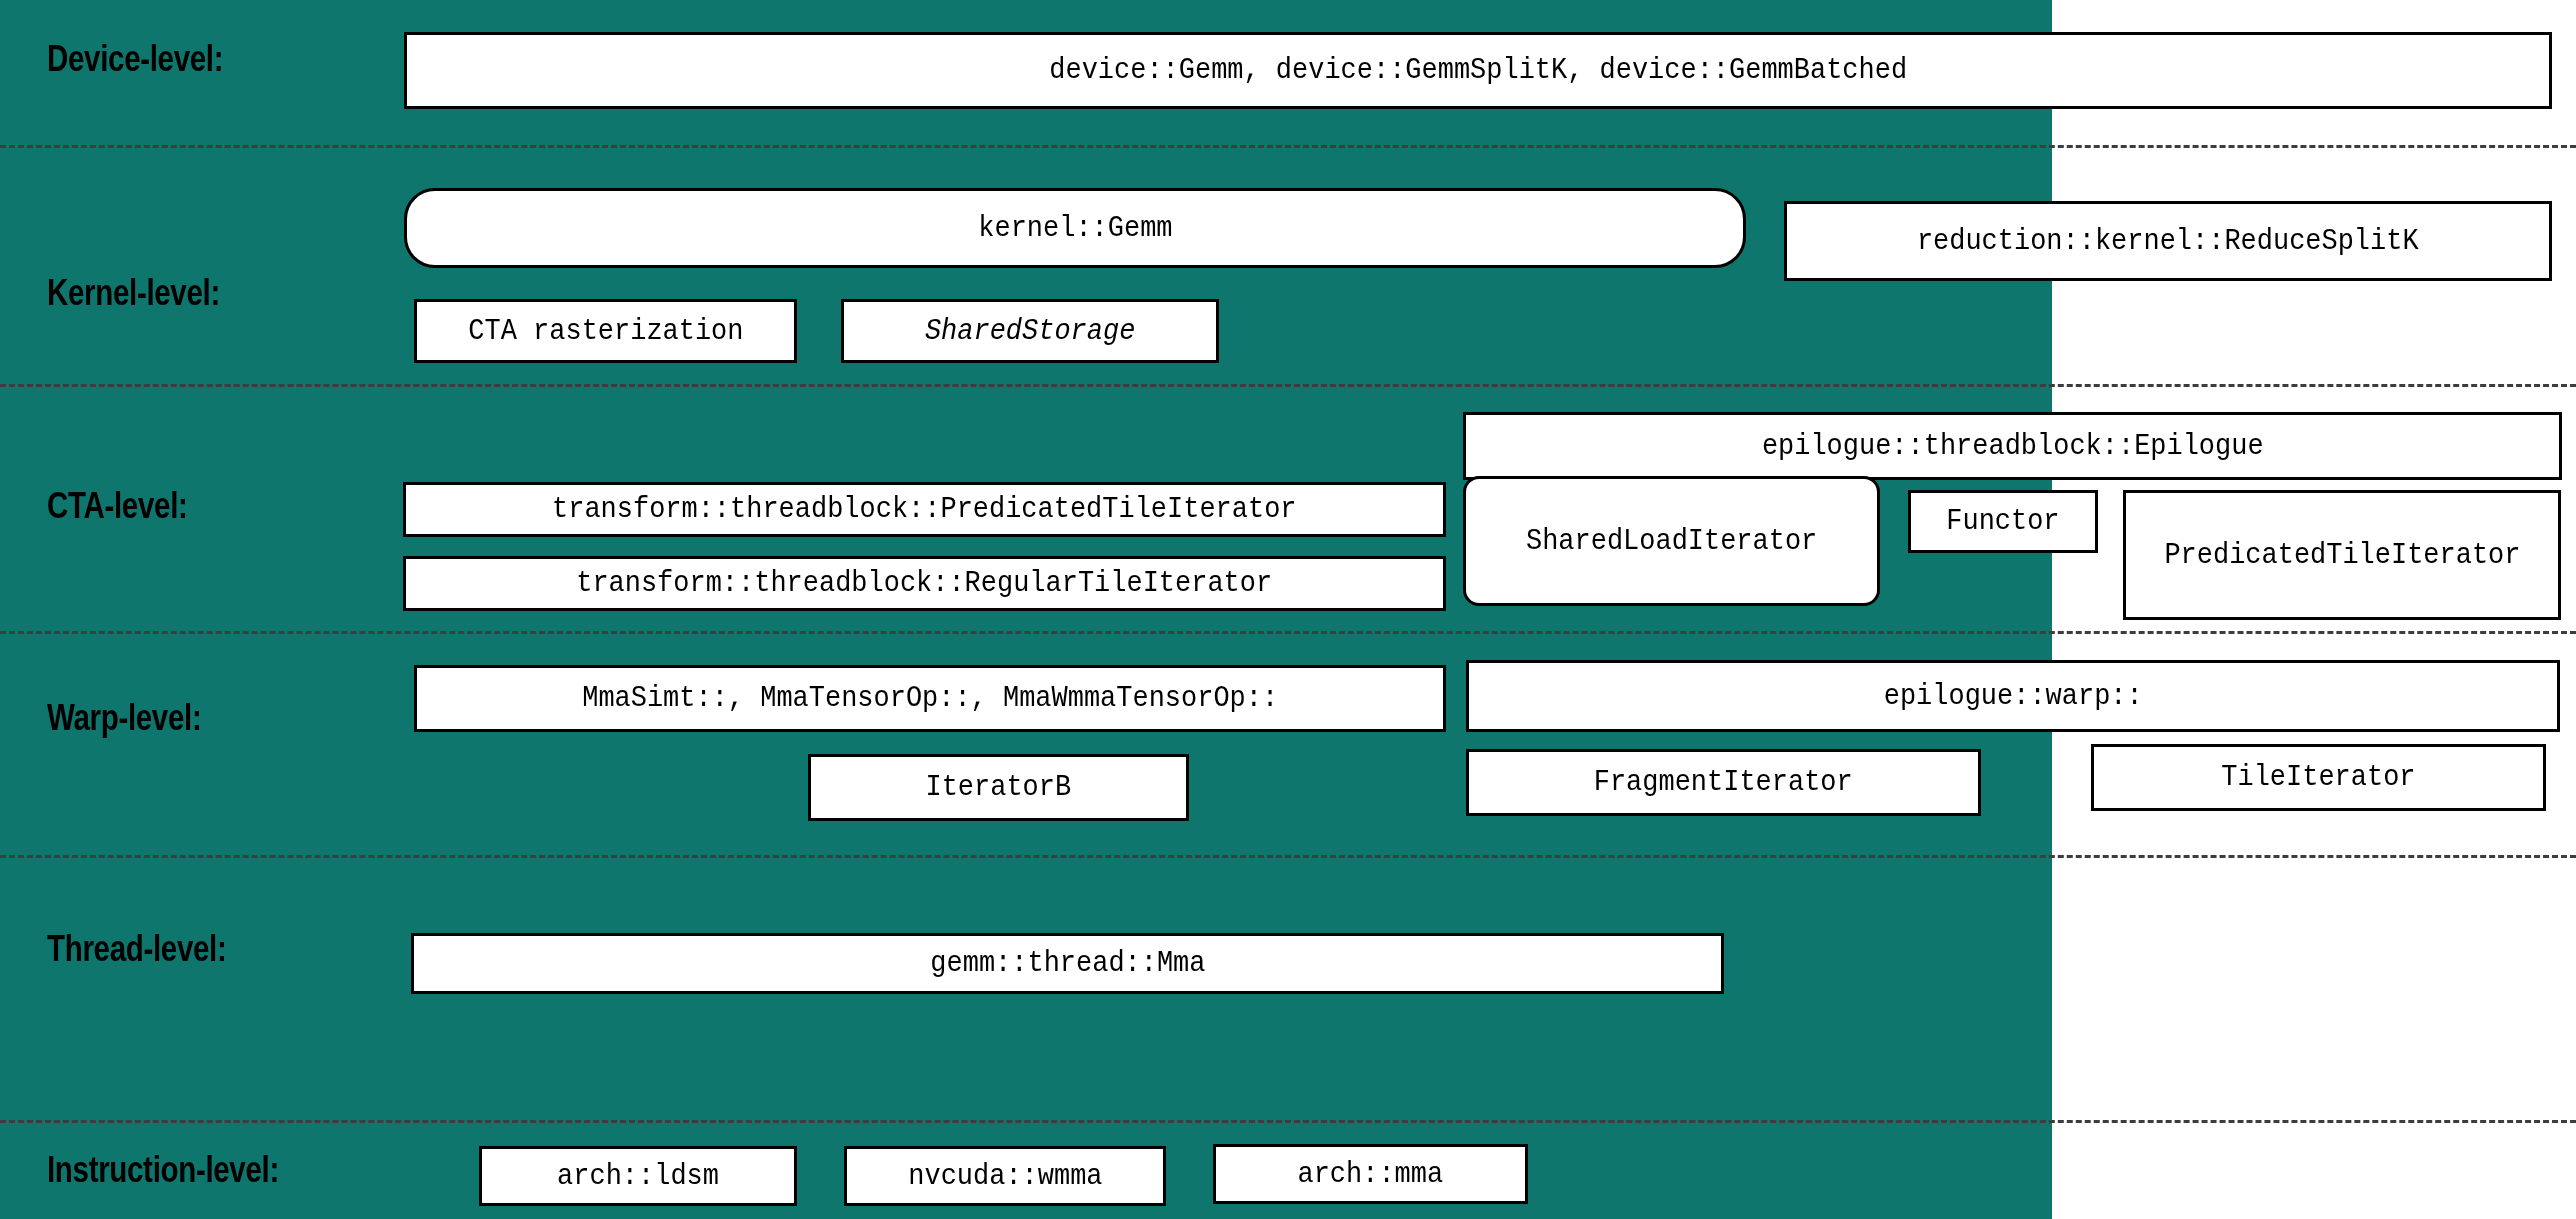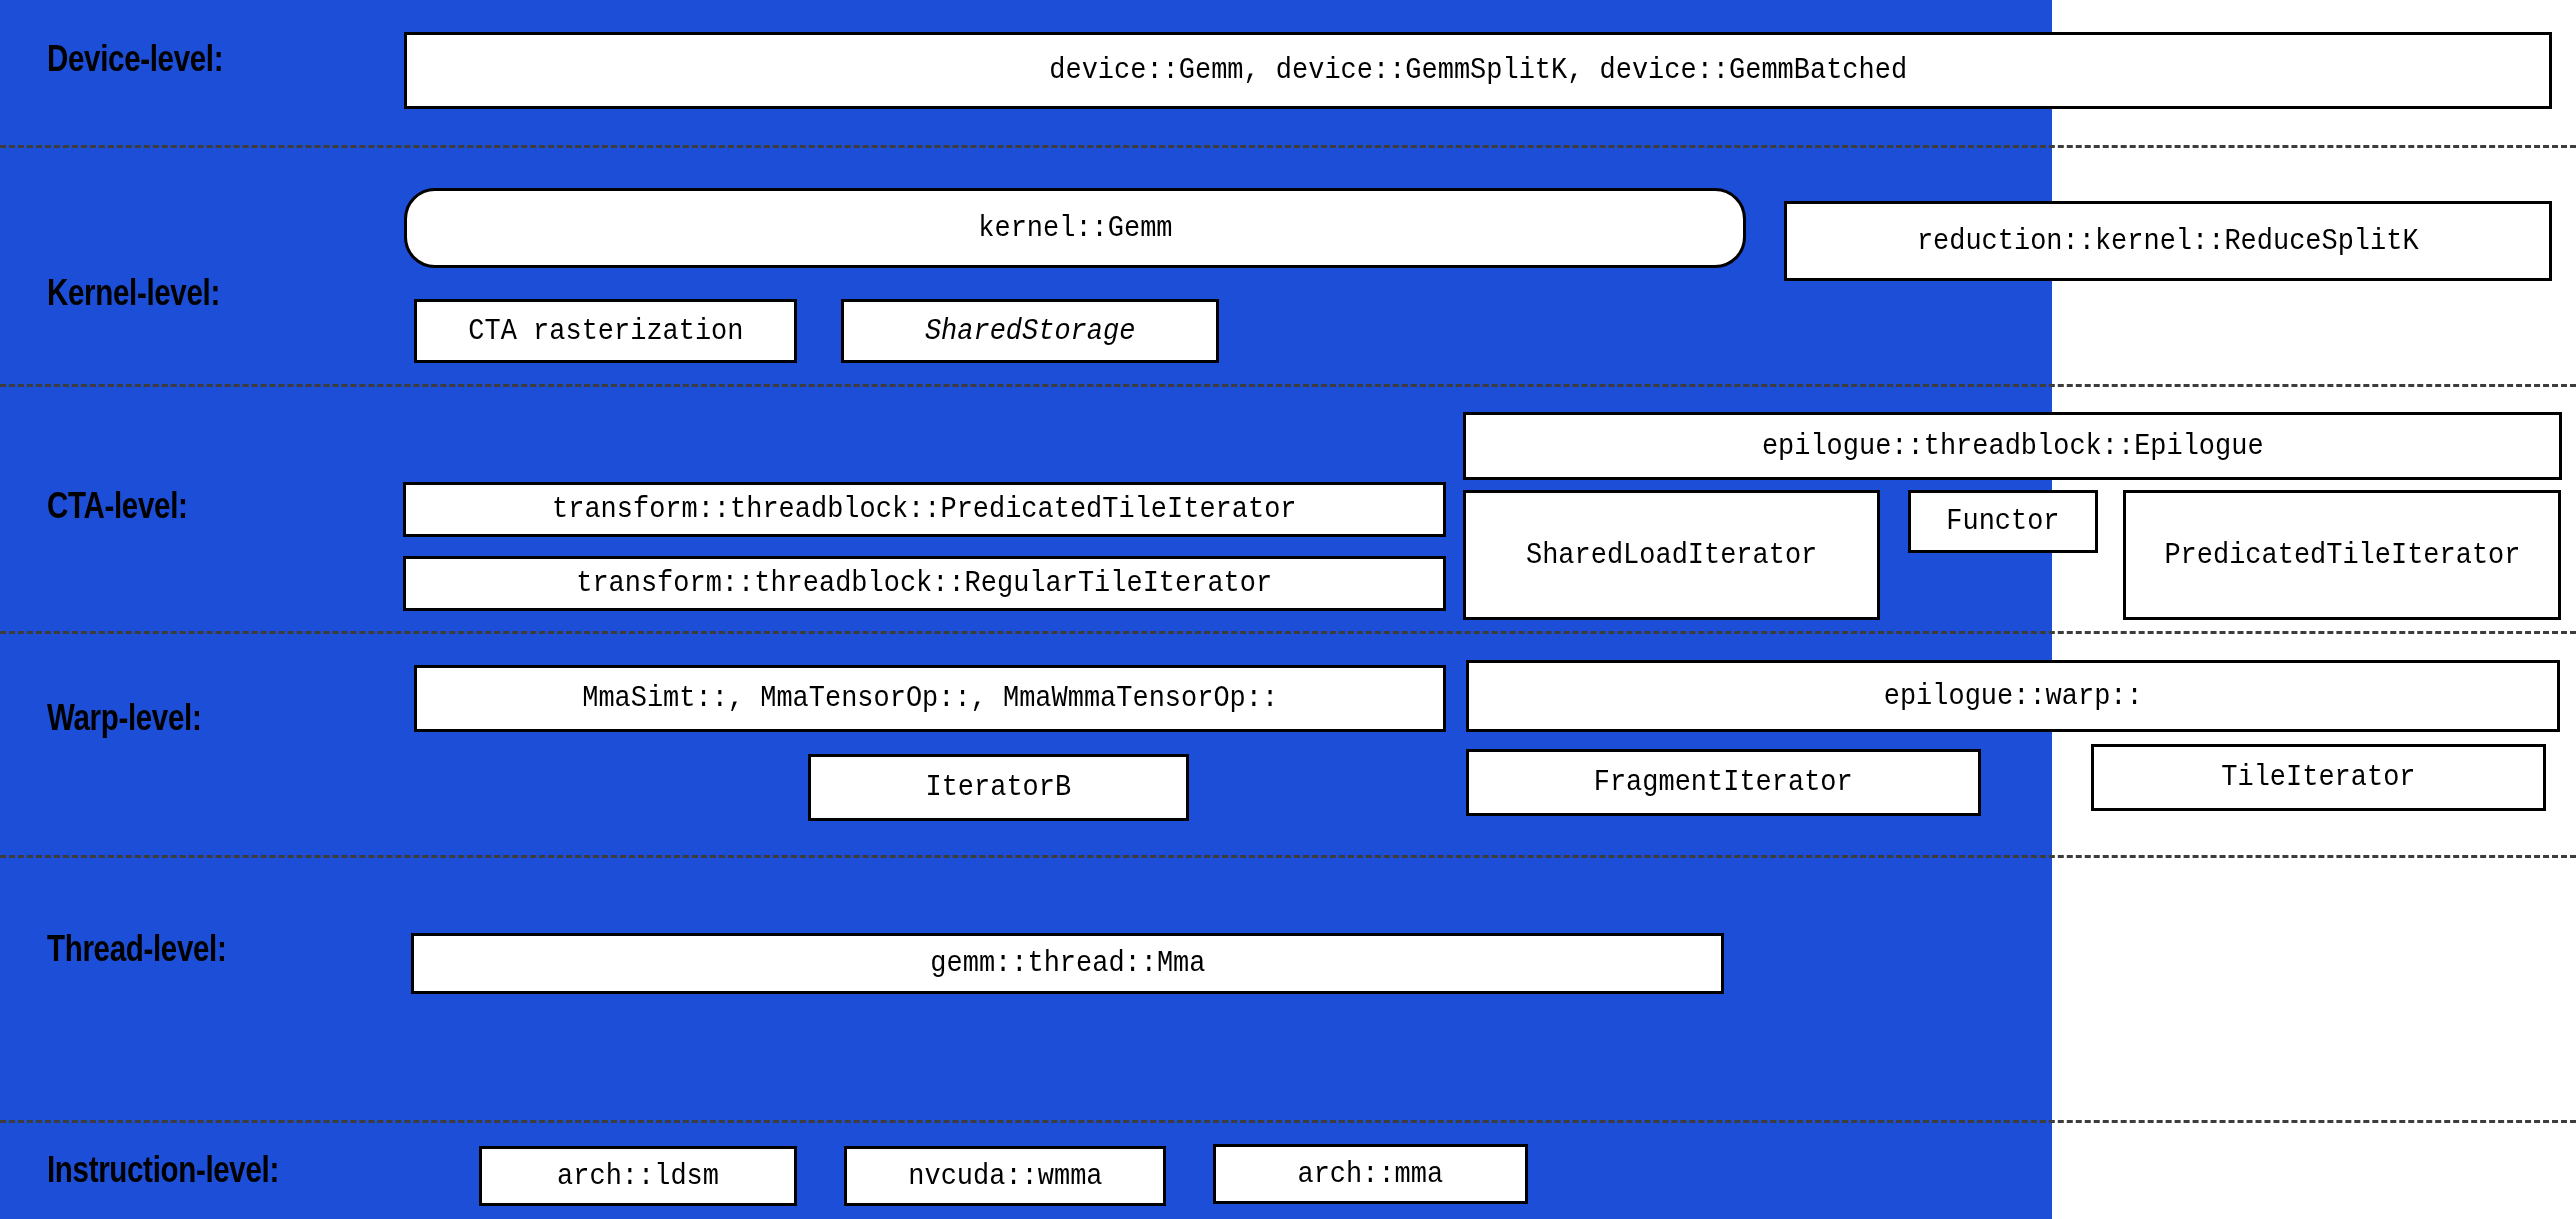--- a/index.html
+++ b/index.html
@@ -12,21 +12,21 @@
     height: 1219px;
     font-family: "Liberation Sans", sans-serif;
     position: relative;
     overflow: hidden;
   }
 
   #canvas {
     position: relative;
     width: 2052px;
     height: 1219px;
-    background: #1d4ed8;
+    background: #0f766e;
   }
 
   
   .sep {
     position: absolute;
     left: 0;
     width: 2576px;
     height: 0;
     border-top: 3.8px dashed #3d3d3d;
   }
@@ -101,21 +101,21 @@
 
 
   <div class="box" style="left:1463px; top:412px; width:1099px; height:68px;">
     <span class="box-label">epilogue::threadblock::Epilogue</span>
   </div>
 
   <div class="box" style="left:403px; top:482px; width:1043px; height:55px;">
     <span class="box-label">transform::threadblock::PredicatedTileIterator</span>
   </div>
 
-  <div class="box" style="left:1463px; top:490px; width:417px; height:130px;">
+  <div class="box" style="left:1463px; top:476px; width:417px; height:130px;border-radius:16px;">
     <span class="box-label small">SharedLoadIterator</span>
   </div>
 
   <div class="box" style="left:1908px; top:490px; width:190px; height:63px;text-align:right;">
     <span class="box-label small">Functor</span>
   </div>
 
   <div class="box" style="left:2123px; top:490px; width:438px; height:130px;">
     <span class="box-label small">PredicatedTileIterator</span>
   </div>

